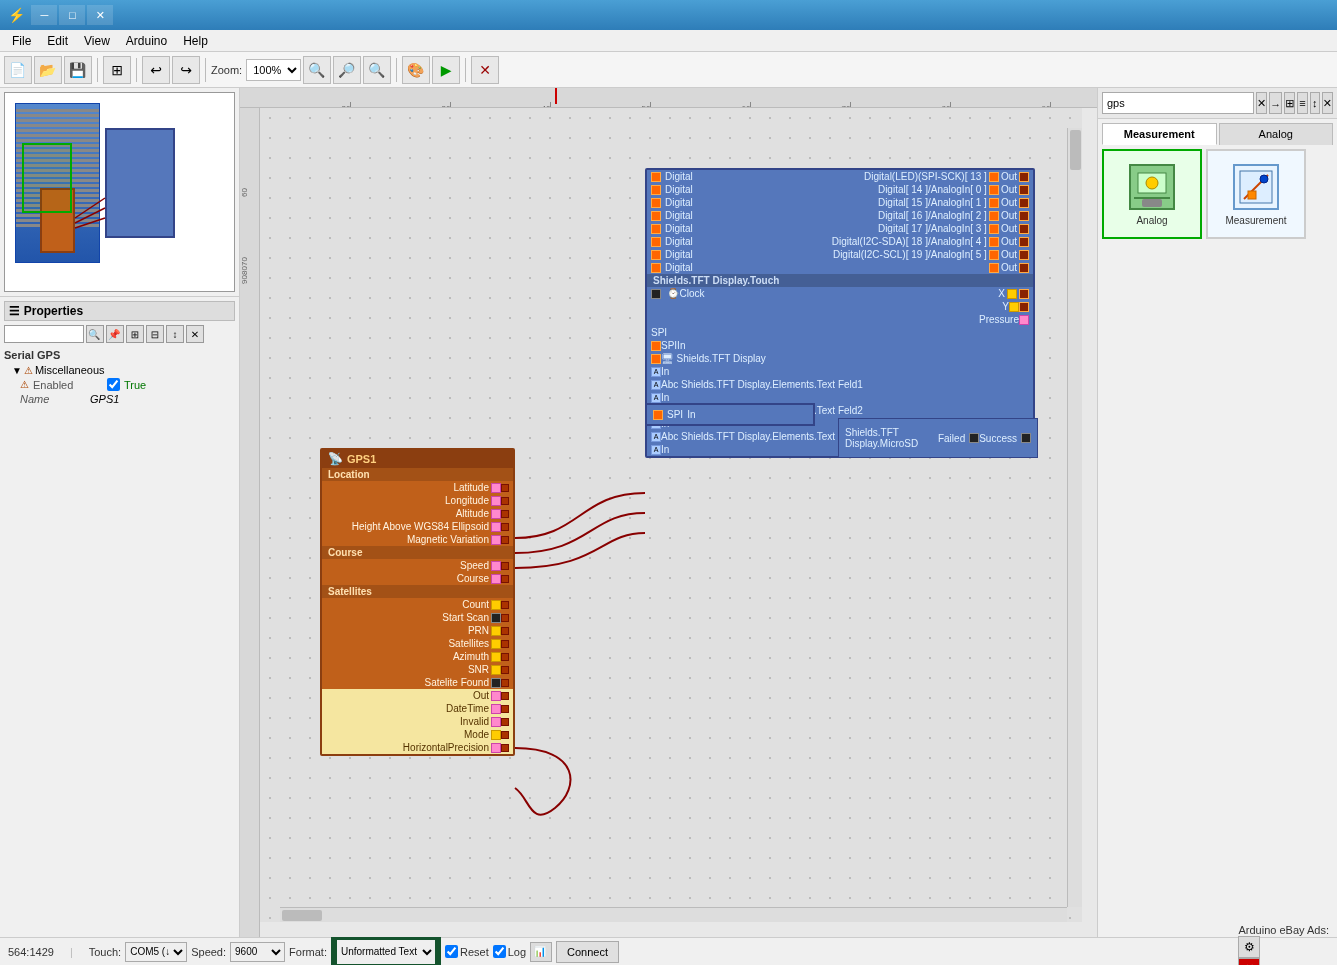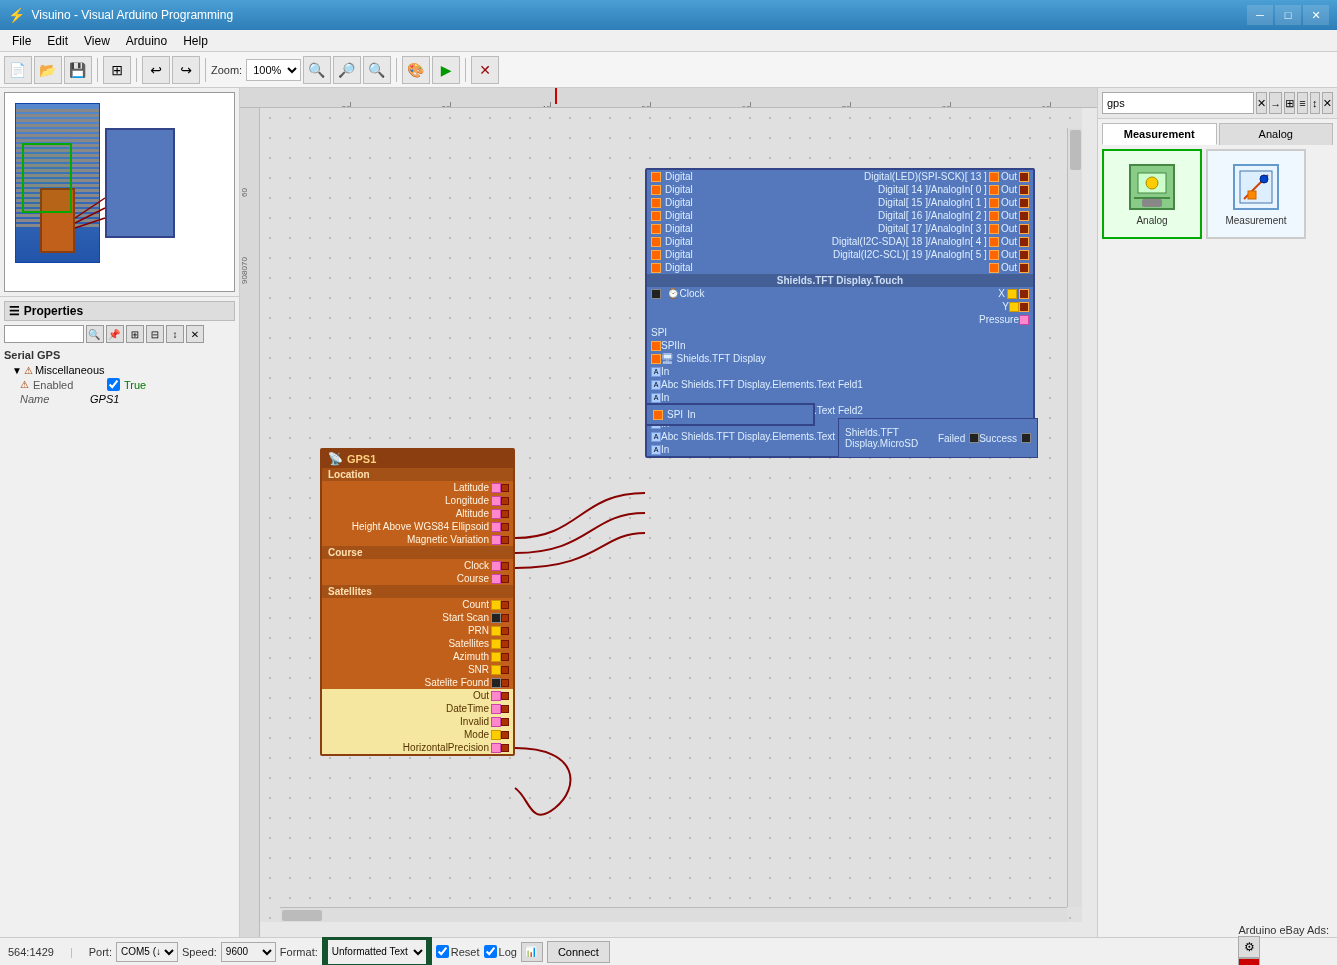--- a/index.html
+++ b/index.html
@@ -238,21 +238,21 @@
       border: 1px solid #ffaa44;
       background: #ff6600;
       display: inline-block;
     }
     .port-in.pulse { background: #222; border-color: #888; }
     .port-in.abc { background: #aaccff; border-color: #7799dd; font-size: 7px; color: #000; display: flex; align-items: center; justify-content: center; }
 
     .tft-section-title {
       background: rgba(0,0,0,0.2);
       color: #ccddf5;
-      padding: 1px 6px; font-size: 10px; font-weight: bold; text-align: center;
+      padding: 1px 6px; font-size: 10px; font-weight: bold; text-align: left;
     }
 
     
     #microsd-block {
       position: absolute;
       left: 560px; top: 295px;
       width: 200px; height: 40px;
       background: #5577bb;
       border: 1px solid #334488;
       display: flex; align-items: center; justify-content: space-between;
@@ -380,21 +380,20 @@
     .hscroll .scroll-thumb { height: 11px; margin: 2px; width: 40px; }
     .vscroll .scroll-thumb { width: 11px; margin: 2px; height: 40px; }
 
     .red-indicator { width: 2px; height: 16px; background: #cc0000; position: absolute; top: 0; }
   </style>
 </head>
 <body>
 
 <div id="titlebar">
   <span style="font-size:14px; margin-right:6px;">⚡</span>
-  <span class="title-text">Visuino - Visual Arduino Programming</span>
   <div class="win-controls">
     <button class="win-btn">─</button>
     <button class="win-btn">□</button>
     <button class="win-btn close">✕</button>
   </div>
 </div>
 
 <div id="menubar">
   <span class="menu-item">File</span>
   <span class="menu-item">Edit</span>
@@ -797,21 +796,21 @@
               <div class="port-out" style="background:#aa3300;width:8px;height:8px;border:1px solid #771100;"></div>
           </div>
           <div class="block-row">
             <span class="br-label">Magnetic Variation</span>
             <div class="port-out pink"></div>
               <div class="port-out" style="background:#aa3300;width:8px;height:8px;border:1px solid #771100;"></div>
           </div>
 
           <div class="block-section">Course</div>
           <div class="block-row">
-            <span class="br-label">Clock</span>
+            <span class="br-label">Speed</span>
             <div class="port-out pink"></div>
               <div class="port-out" style="background:#aa3300;width:8px;height:8px;border:1px solid #771100;"></div>
           </div>
           <div class="block-row">
             <span class="br-label">Course</span>
             <div class="port-out pink"></div>
               <div class="port-out" style="background:#aa3300;width:8px;height:8px;border:1px solid #771100;"></div>
           </div>
 
           <div class="block-section">Satellites</div>
@@ -938,21 +937,21 @@
       </div>
     </div>
   </div>
 
 </div>
 
 <div id="statusbar">
   <span class="sb-coords">564:1429</span>
   <div class="sb-sep">|</div>
   <div class="sb-port">
-    <span>Port:</span>
+    <span>Touch:</span>
     <select style="height:20px;font-size:10px;border:1px solid #aaa;">
       <option>COM5 (↓</option>
       <option>COM1</option>
       <option>COM2</option>
       <option>COM3</option>
       <option>COM4</option>
     </select>
     <span>Speed:</span>
     <select style="height:20px;font-size:10px;border:1px solid #aaa;">
       <option>9600</option>

